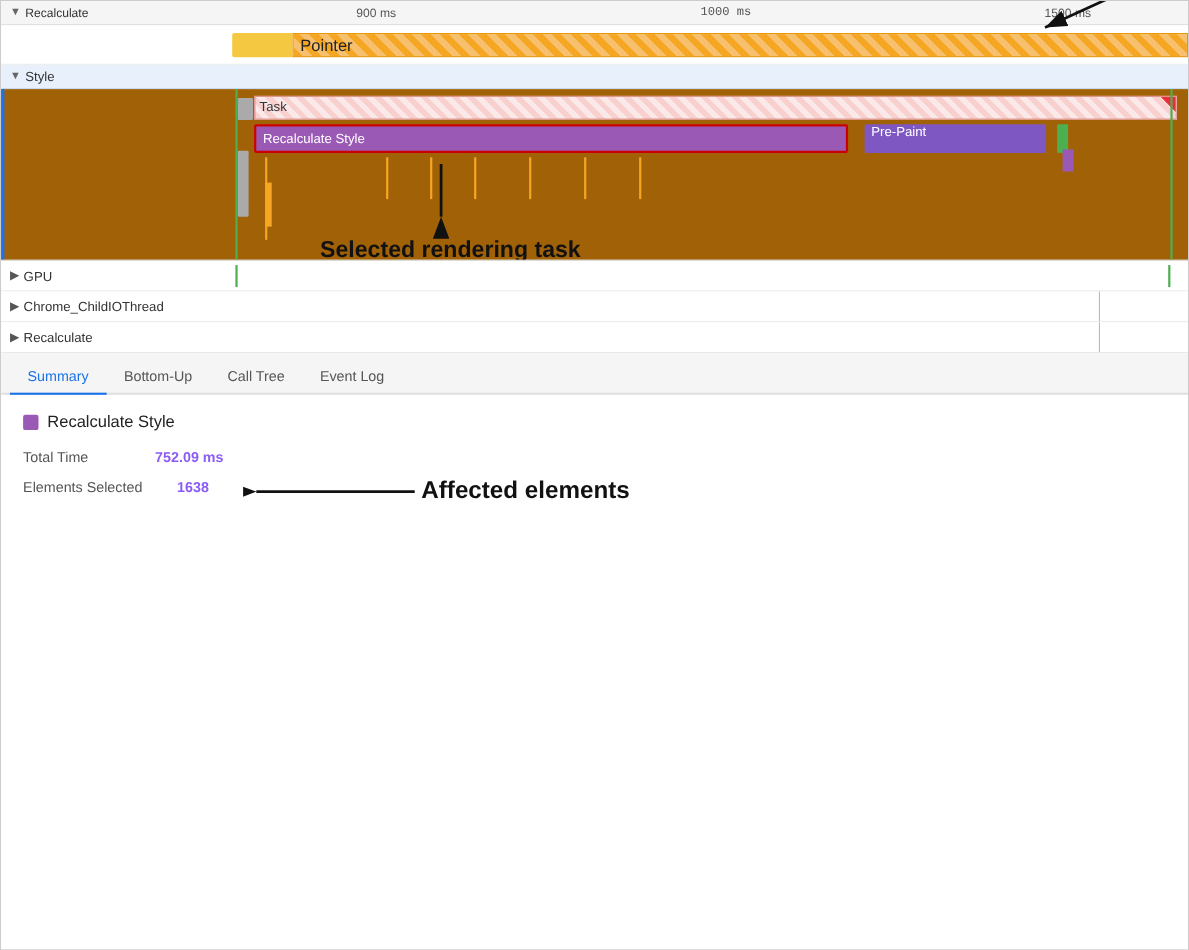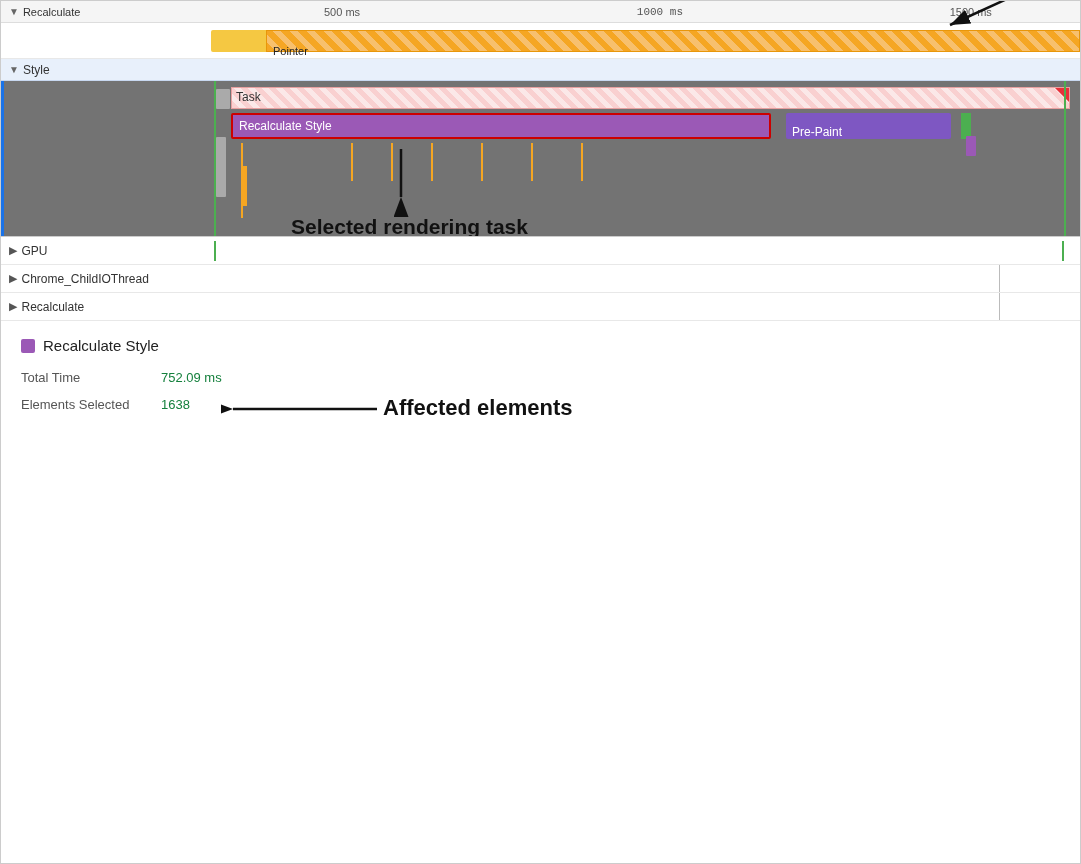--- a/index.html
+++ b/index.html
@@ -78,26 +78,25 @@
     }
     .pointer-yellow {
       width: 55px;
       height: 22px;
       background: #f5c842;
       border-radius: 2px 0 0 2px;
     }
     .pointer-label {
       position: absolute;
       left: 60px;
-      font-size: 11px;
+      font-size: 15px;
       color: #222;
       font-weight: 500;
       z-index: 2;
       white-space: nowrap;
-      margin-top: 12px;
     }
     .pointer-orange-hatched {
       position: absolute;
       left: 55px;
       top: 3px;
       width: 900px;
       height: 22px;
       background: repeating-linear-gradient(
         45deg,
         #f5a623,
@@ -118,21 +117,21 @@
       display: flex;
       align-items: center;
       height: 22px;
       background: #e8f0fb;
       border-bottom: 1px solid #c8d8f0;
     }
 
     .flame-area {
       position: relative;
       height: 140px;
-      background: #737373;
+      background: #a16207;
       overflow: hidden;
     }
 
     
     .task-bar {
       position: absolute;
       top: 6px;
       left: 230px;
       right: 10px;
       height: 22px;
@@ -185,21 +184,21 @@
     
     .prepaint-bar {
       position: absolute;
       top: 32px;
       left: 785px;
       width: 165px;
       height: 26px;
       background: #7e57c2;
       border-radius: 2px;
       display: flex;
-      align-items: flex-end;
+      align-items: flex-start;
       padding-left: 6px;
     }
     .prepaint-label {
       font-size: 12px;
       color: #fff;
     }
 
     
     .green-small {
       position: absolute;
@@ -330,50 +329,49 @@
       width: 14px;
       height: 14px;
       background: #9b59b6;
       border-radius: 2px;
       flex-shrink: 0;
     }
 
     .stat-row {
       display: flex;
       align-items: flex-start;
-      gap: 20px;
       margin-bottom: 12px;
       font-size: 13px;
     }
     .stat-label {
       color: #555;
       min-width: 120px;
     }
     .stat-value {
-      color: #15803d;
-      font-weight: 400;
+      color: #8b5cf6;
+      font-weight: 700;
     }
 
     .chevron-icon {
       font-size: 11px;
       color: #555;
     }
   </style>
 </head>
 <body>
 
 <div class="panel">
 
   <div class="time-ruler">
     <div class="ruler-label">
       <span style="font-size:10px; color:#666;">▼</span>
       <span>Recalculate</span>
     </div>
     <div class="ruler-ticks">
-      <span class="tick" style="left: 13%;">500 ms</span>
+      <span class="tick" style="left: 13%;">900 ms</span>
       <span class="tick" style="left: 49%; font-family: Liberation Mono, monospace;">1000 ms</span>
       <span class="tick" style="left: 85%;">1500 ms</span>
     </div>
   </div>
 
   <div class="interactions-row" style="position:relative; height:36px;">
     <div class="row-label">
 
       <span style="width:210px;"></span>
     </div>
@@ -483,20 +481,26 @@
       <div class="thread-label">
         <span class="chevron-icon">▶</span>
         <span>Recalculate</span>
       </div>
       <div class="thread-content">
         <div class="thread-divider"></div>
       </div>
     </div>
   </div>
 
+  <div class="tabs-bar">
+    <div class="tab active">Summary</div>
+    <div class="tab">Bottom-Up</div>
+    <div class="tab">Call Tree</div>
+    <div class="tab">Event Log</div>
+  </div>
 
   <div class="summary-panel">
     <div class="summary-title">
       <div class="purple-swatch"></div>
       <span>Recalculate Style</span>
     </div>
 
     <div class="stat-row">
       <span class="stat-label">Total Time</span>
       <span class="stat-value">752.09 ms</span>

